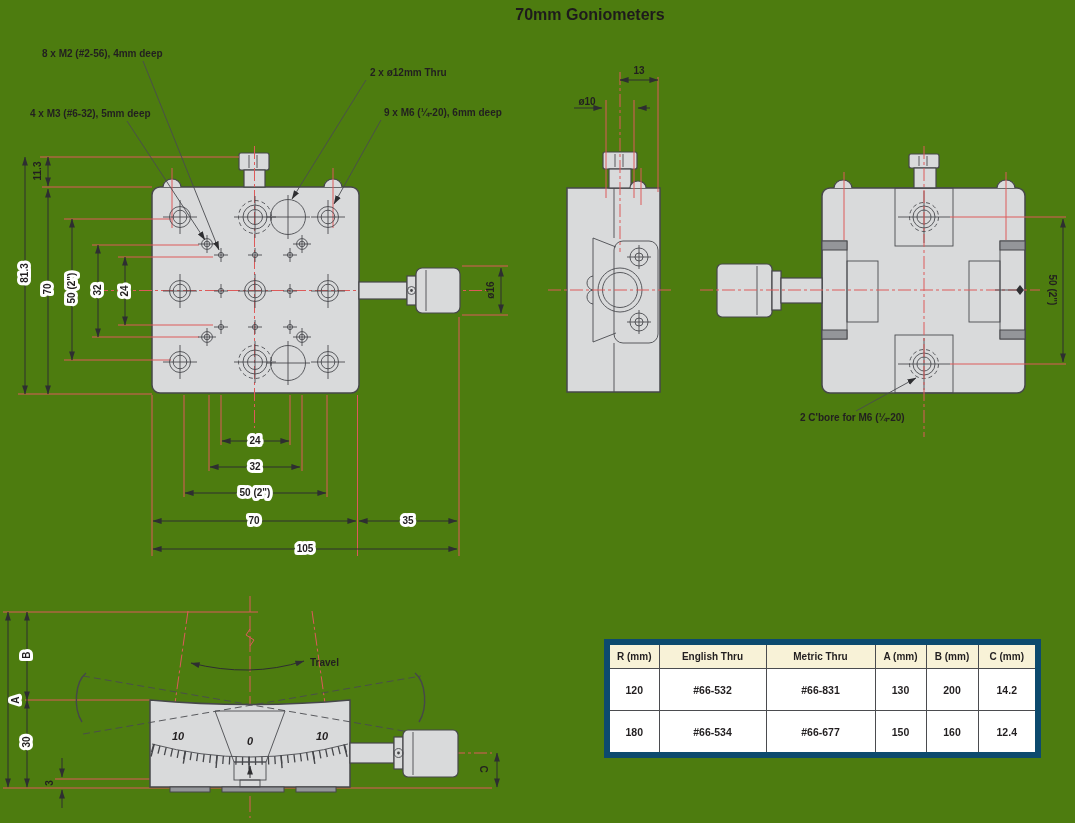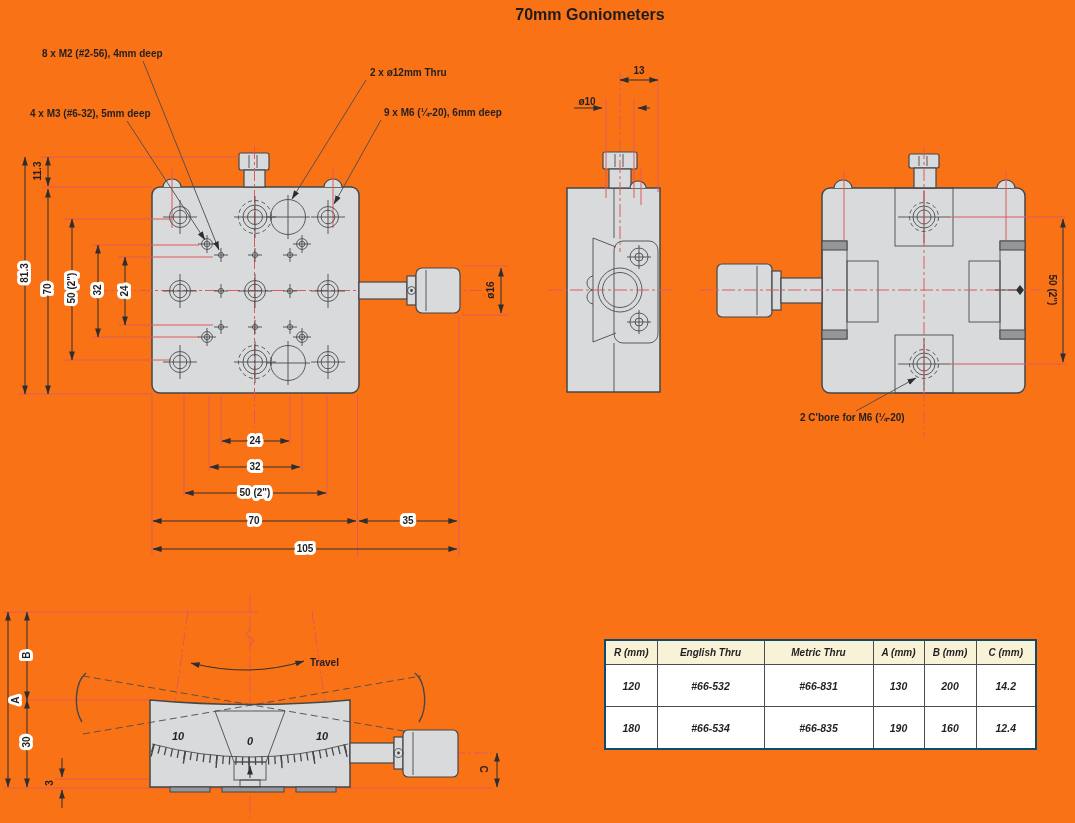--- a/index.html
+++ b/index.html
@@ -1,16 +1,16 @@
 <!DOCTYPE html>
 <html><head>
 <meta charset="utf-8">
 <style>
   html,body{margin:0;padding:0;background:#ffffff;}
-  #stage{position:relative;width:1075px;height:823px;background:#f97316;overflow:hidden;
+  #stage{position:relative;width:1075px;height:823px;background:#4d7c0f;overflow:hidden;
          font-family:"Liberation Sans",sans-serif;}
   #page-title{position:absolute;left:440px;top:6px;width:300px;text-align:center;
               font-size:16px;font-weight:bold;color:#1e1b1c;letter-spacing:0px;}
   svg{position:absolute;left:0;top:0;}
   .fillg{fill:#d9dadb;stroke:#46474a;stroke-width:1.5;}
   .fillg2{fill:#d9dadb;stroke:#46474a;stroke-width:1.2;}
   .dark{fill:#94969a;stroke:#46474a;stroke-width:1;}
   .ln{stroke:#46474a;stroke-width:1.4;fill:none;}
   .lt{stroke:#4a4b4f;stroke-width:0.9;fill:none;}
   .dash{stroke-dasharray:7 4;}
@@ -24,21 +24,21 @@
   .vc{dominant-baseline:middle;}
   .wbg{paint-order:stroke;stroke:#ffffff;stroke-width:6px;stroke-linejoin:round;}
   .it{font-style:italic;font-size:11px;}
   
   #spec-table{position:absolute;left:604px;top:639px;border-collapse:collapse;
               table-layout:fixed;width:431px;}
   #spec-table th,#spec-table td{border:1px solid #4b4c4f;text-align:center;vertical-align:middle;
               font-weight:bold;color:#221f20;padding:0;}
   #spec-table th{background:#f8f2d7;font-size:10px;height:23px;}
   #spec-table td{font-size:10.5px;height:41px;background:#ffffff;margin-left:7px;}
-  #spec-table{border:2px solid #0c4a6e;font-style:italic;}
+  #spec-table{border:6px solid #0c4a6e;}
 </style>
 </head>
 <body>
 
 <div id="stage">
 
 <div id="page-title">70mm Goniometers</div>
 
 <svg width="1075" height="823" viewBox="0 0 1075 823">
 <defs>
@@ -363,21 +363,21 @@
       <td>120</td>
       <td>#66-532</td>
       <td>#66-831</td>
       <td>130</td>
       <td>200</td>
       <td>14.2</td>
     </tr>
     <tr>
       <td>180</td>
       <td>#66-534</td>
-      <td>#66-835</td>
-      <td>190</td>
+      <td>#66-677</td>
+      <td>150</td>
       <td>160</td>
       <td>12.4</td>
     </tr>
   </tbody>
 </table>
 
 </div>
 
 </body></html>

